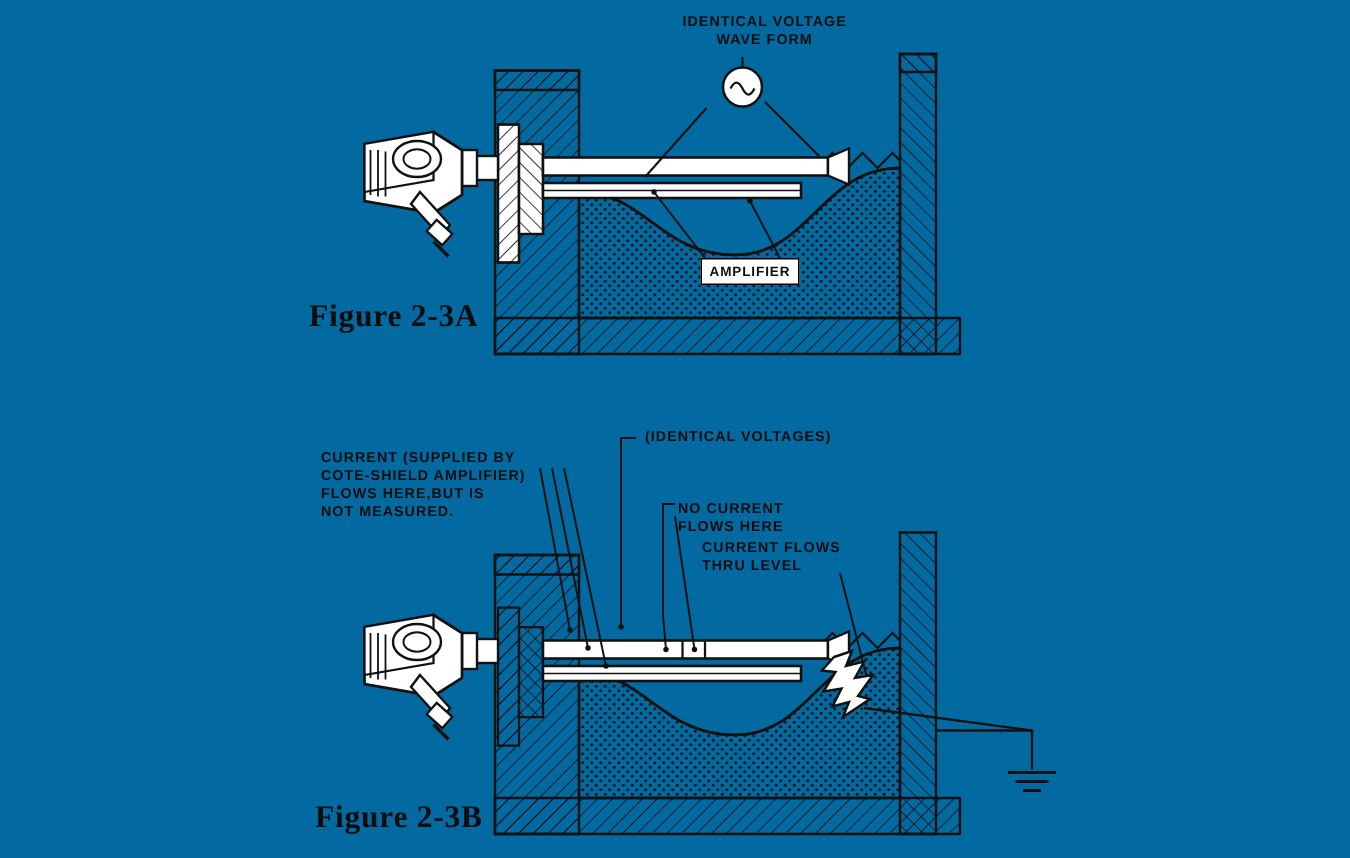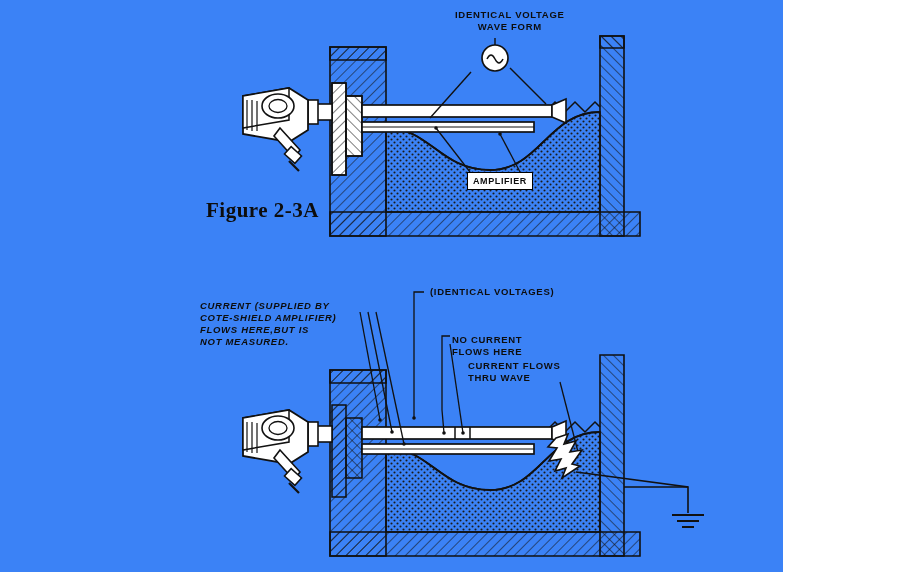--- a/index.html
+++ b/index.html
@@ -8,23 +8,23 @@
     background: #ffffff;
   }
   body {
     width: 900px;
     height: 572px;
     overflow: hidden;
     font-family: "Liberation Sans", sans-serif;
   }
   #root {
     position: relative;
-    width: 783px;
+    width: 900px;
     height: 572px;
-    background: #3b82f6;
+    background: #0369a1;
   }
   .fig-caption {
     position: absolute;
     font-family: "Liberation Serif", serif;
     font-weight: bold;
     font-size: 21px;
     color: #0d0d0d;
     letter-spacing: 0.5px;
     white-space: nowrap;
   }
@@ -46,21 +46,21 @@
 
   #label-identical-wave { left: 455px; top: 9px; }
   #label-insulators {
     left: 467px; top: 172px;
     border: 1.3px solid #000;
     padding: 2px 5px 2px 5px;
     background: #fff;
     font-size: 9px;
     letter-spacing: 0.6px;
   }
-  #label-current-supplied { left: 200px; top: 300px; font-style: italic; }
+  #label-current-supplied { left: 214px; top: 300px; }
   #label-identical-voltages { left: 430px; top: 286px; }
   #label-no-current { left: 452px; top: 322px; margin-top: 12px; }
   #label-current-flows { left: 468px; top: 360px; }
 
   svg.layer {
     position: absolute;
     left: 0; top: 0;
     width: 900px;
     height: 572px;
   }
@@ -241,16 +241,17 @@
 COTE-SHIELD AMPLIFIER)
 FLOWS HERE,BUT IS
 NOT MEASURED.</div>
 
   <div class="callout left" id="label-identical-voltages">(IDENTICAL VOLTAGES)</div>
 
   <div class="callout left" id="label-no-current">NO CURRENT
 FLOWS HERE</div>
 
   <div class="callout left" id="label-current-flows">CURRENT FLOWS
-THRU WAVE</div>
-
+THRU LEVEL</div>
+
+  <div class="fig-caption" id="caption-b">Figure 2-3B</div>
 
 </div>
 
 </body></html>

